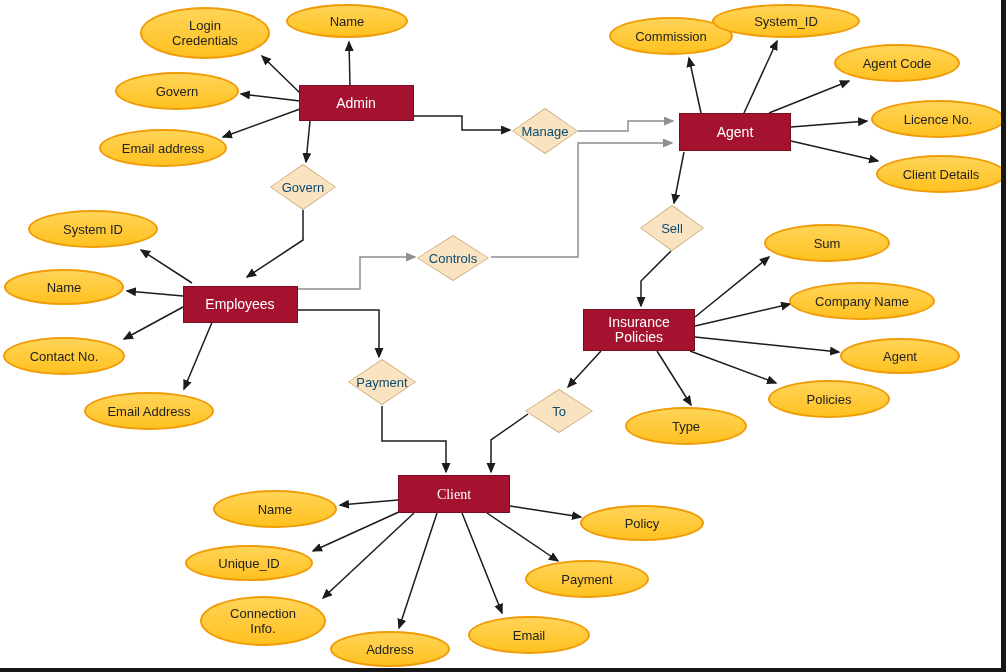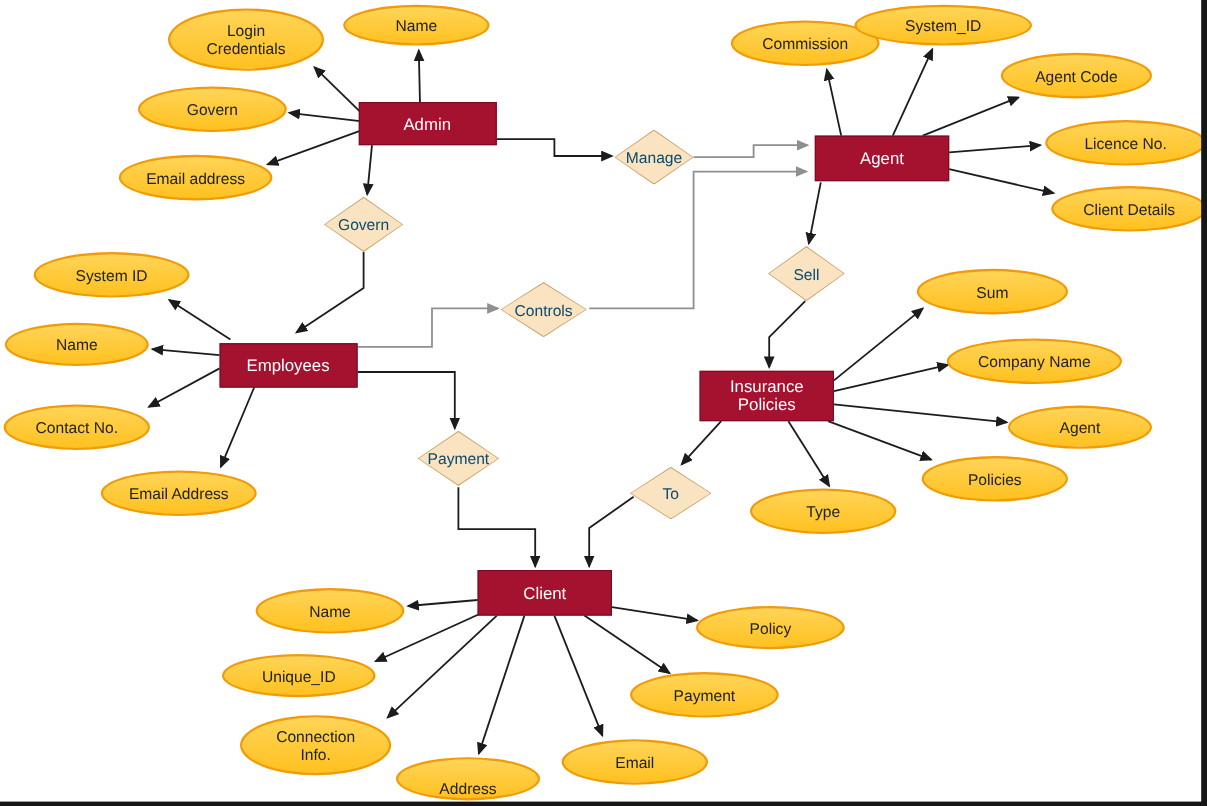--- a/index.html
+++ b/index.html
@@ -89,21 +89,21 @@
   </div>
     <div class="node entity" style="left: 182.5px; top: 286px; width: 115px; height: 37px;">
 
     <span class="label">Employees</span>
   </div>
     <div class="node entity" style="left: 583px; top: 309px; width: 112px; height: 42px;">
 
     <span class="label">Insurance
 Policies</span>
   </div>
-    <div class="node entity" style="left: 398px; top: 475px; width: 112px; height: 38px;">
+    <div class="node entity" style="left: 398px; top: 475px; width: 112px; height: 38px; font-family: Liberation Serif, serif;">
 
     <span class="label">Client</span>
   </div>
     <div class="node relationship" style="left: 512px; top: 108px; width: 66px; height: 46px;">
     <div class="diamond-fill"></div>
     <span class="label">Manage</span>
   </div>
     <div class="node relationship" style="left: 270px; top: 164px; width: 66px; height: 46px;">
     <div class="diamond-fill"></div>
     <span class="label">Govern</span>
@@ -203,21 +203,21 @@
   </div>
     <div class="node attribute" style="left: 185px; top: 545px; width: 128px; height: 36px;">
 
     <span class="label">Unique_ID</span>
   </div>
     <div class="node attribute" style="left: 200px; top: 596px; width: 126px; height: 50px;">
 
     <span class="label">Connection
 Info.</span>
   </div>
-    <div class="node attribute" style="left: 330px; top: 631px; width: 120px; height: 36px; align-items: flex-end;">
+    <div class="node attribute" style="left: 330px; top: 631px; width: 120px; height: 36px;">
 
     <span class="label">Address</span>
   </div>
     <div class="node attribute" style="left: 468px; top: 616px; width: 122px; height: 38px;">
 
     <span class="label">Email</span>
   </div>
     <div class="node attribute" style="left: 525px; top: 560px; width: 124px; height: 38px;">
 
     <span class="label">Payment</span>

